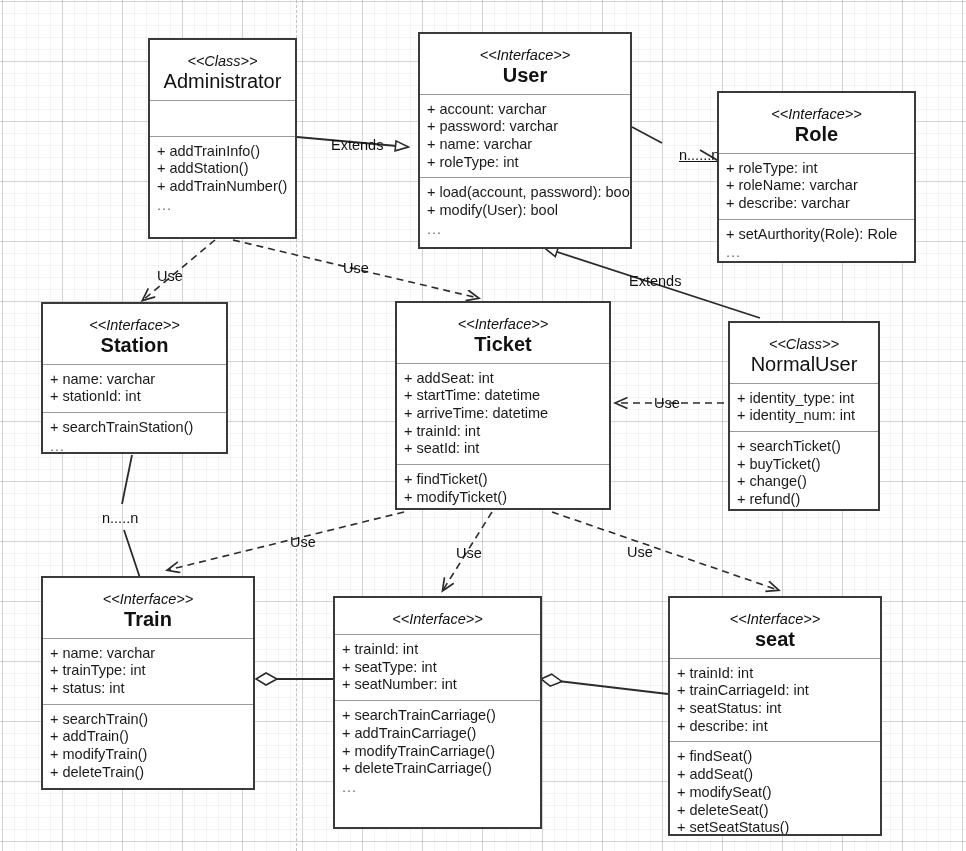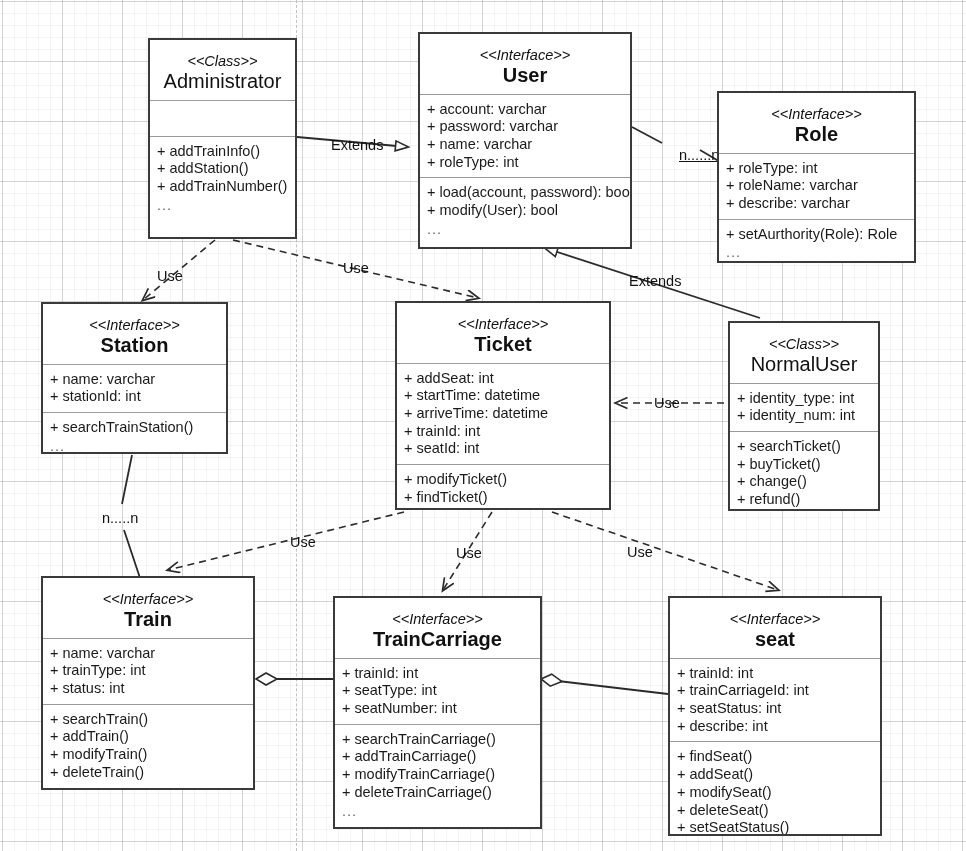--- a/index.html
+++ b/index.html
@@ -256,22 +256,22 @@
       <span class="cls-name bold">Ticket</span>
     </div>
     <div class="uml-compartment">
       <div class="member">+ addSeat: int</div>
       <div class="member">+ startTime: datetime</div>
       <div class="member">+ arriveTime: datetime</div>
       <div class="member">+ trainId: int</div>
       <div class="member">+ seatId: int</div>
     </div>
     <div class="uml-compartment last">
+      <div class="member">+ findTicket()</div>
       <div class="member">+ modifyTicket()</div>
-      <div class="member">+ findTicket()</div>
       <div class="ellipsis">...</div>
     </div>
   </div>
 
   <div class="uml-box" style="left:728px; top:321px; width:152px; height:190px;">
     <div class="uml-header">
       <span class="stereotype">&lt;&lt;Class&gt;&gt;</span>
       <span class="cls-name">NormalUser</span>
     </div>
     <div class="uml-compartment">
@@ -302,21 +302,20 @@
       <div class="member">+ addTrain()</div>
       <div class="member">+ modifyTrain()</div>
       <div class="member">+ deleteTrain()</div>
       <div class="ellipsis">...</div>
     </div>
   </div>
 
   <div class="uml-box" style="left:333px; top:596px; width:209px; height:233px;">
     <div class="uml-header">
       <span class="stereotype">&lt;&lt;Interface&gt;&gt;</span>
-      <span class="cls-name bold">TrainCarriage</span>
     </div>
     <div class="uml-compartment">
       <div class="member">+ trainId: int</div>
       <div class="member">+ seatType: int</div>
       <div class="member">+ seatNumber: int</div>
     </div>
     <div class="uml-compartment last">
       <div class="member">+ searchTrainCarriage()</div>
       <div class="member">+ addTrainCarriage()</div>
       <div class="member">+ modifyTrainCarriage()</div>

